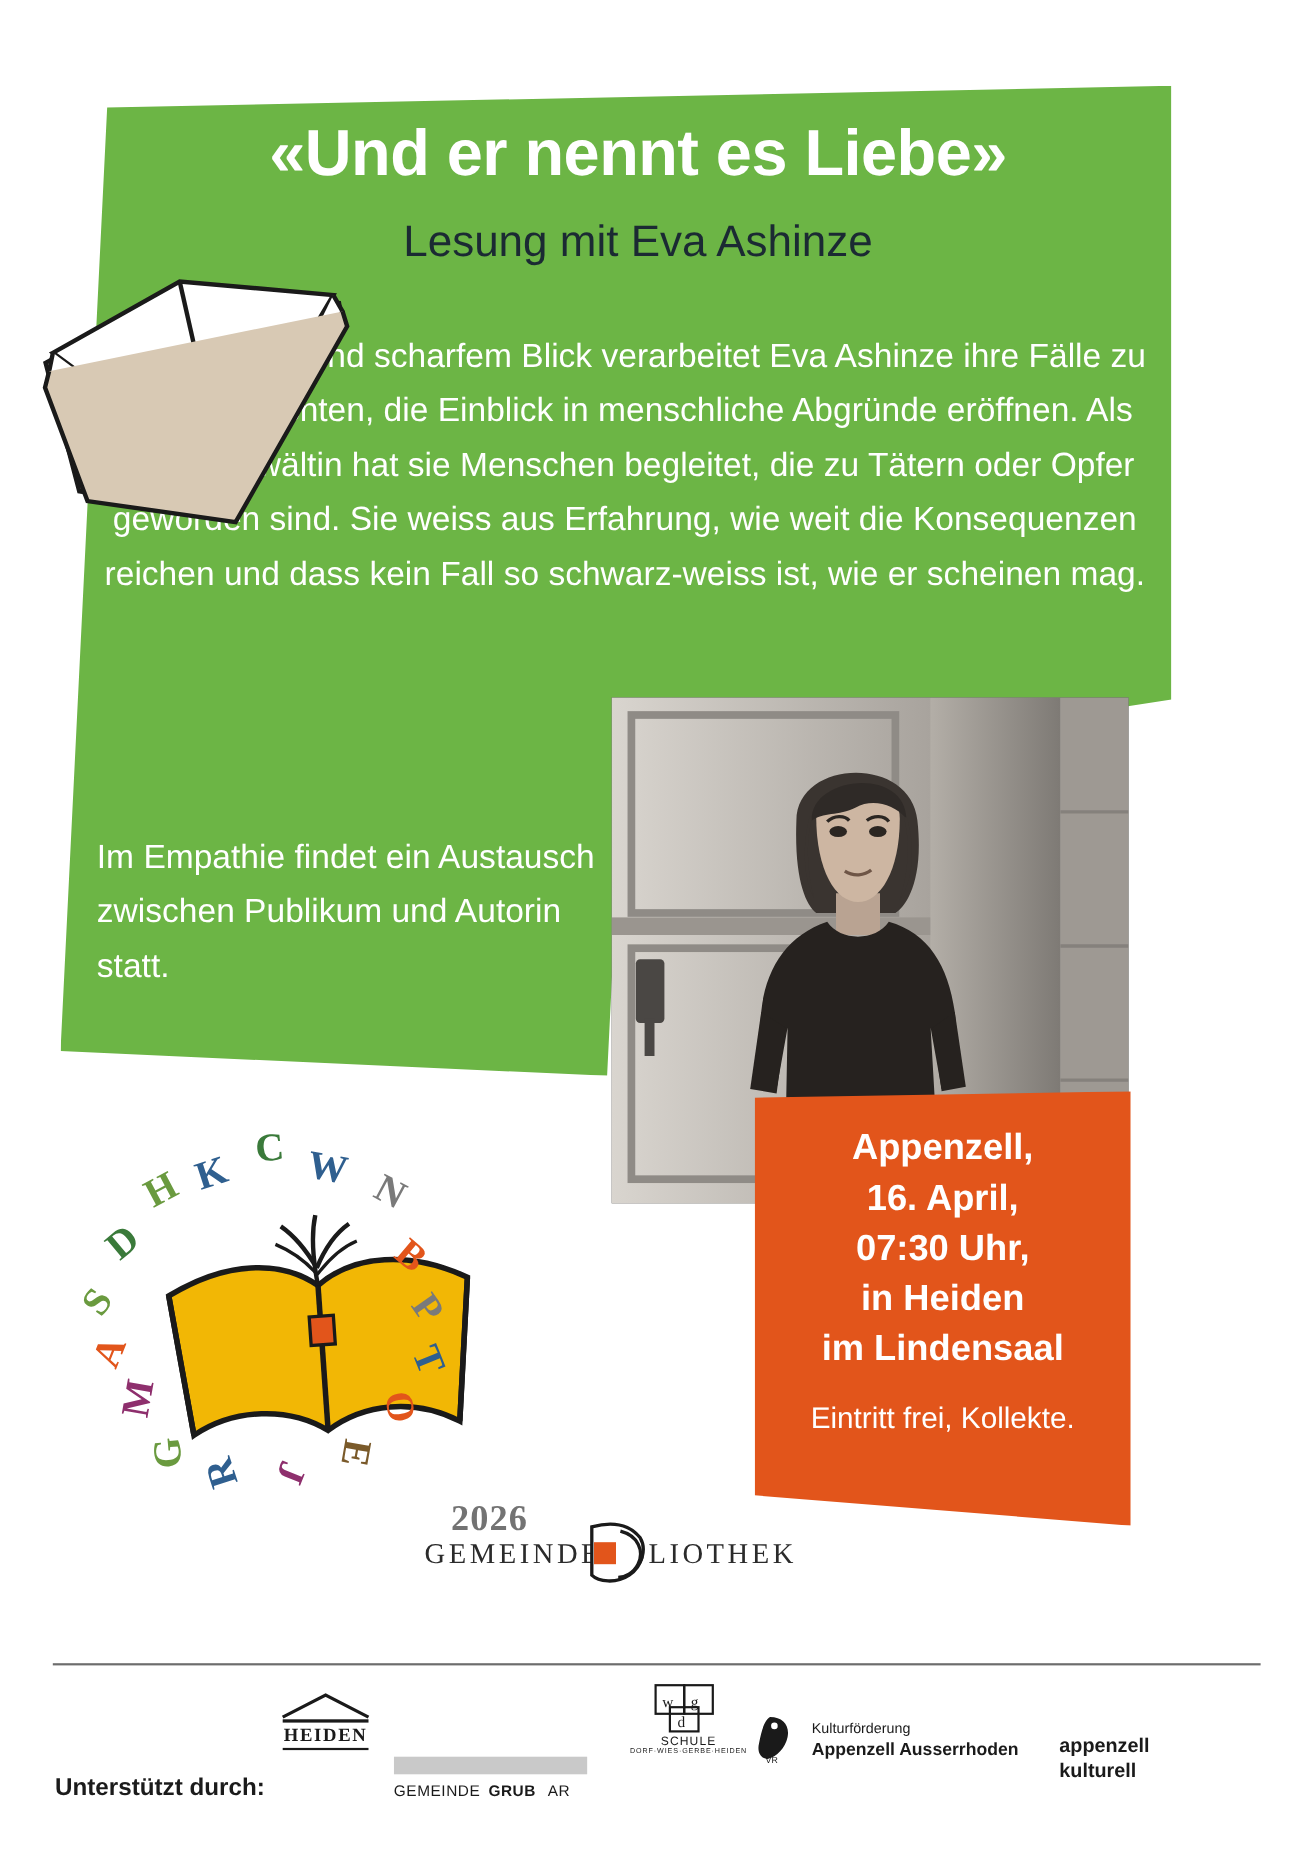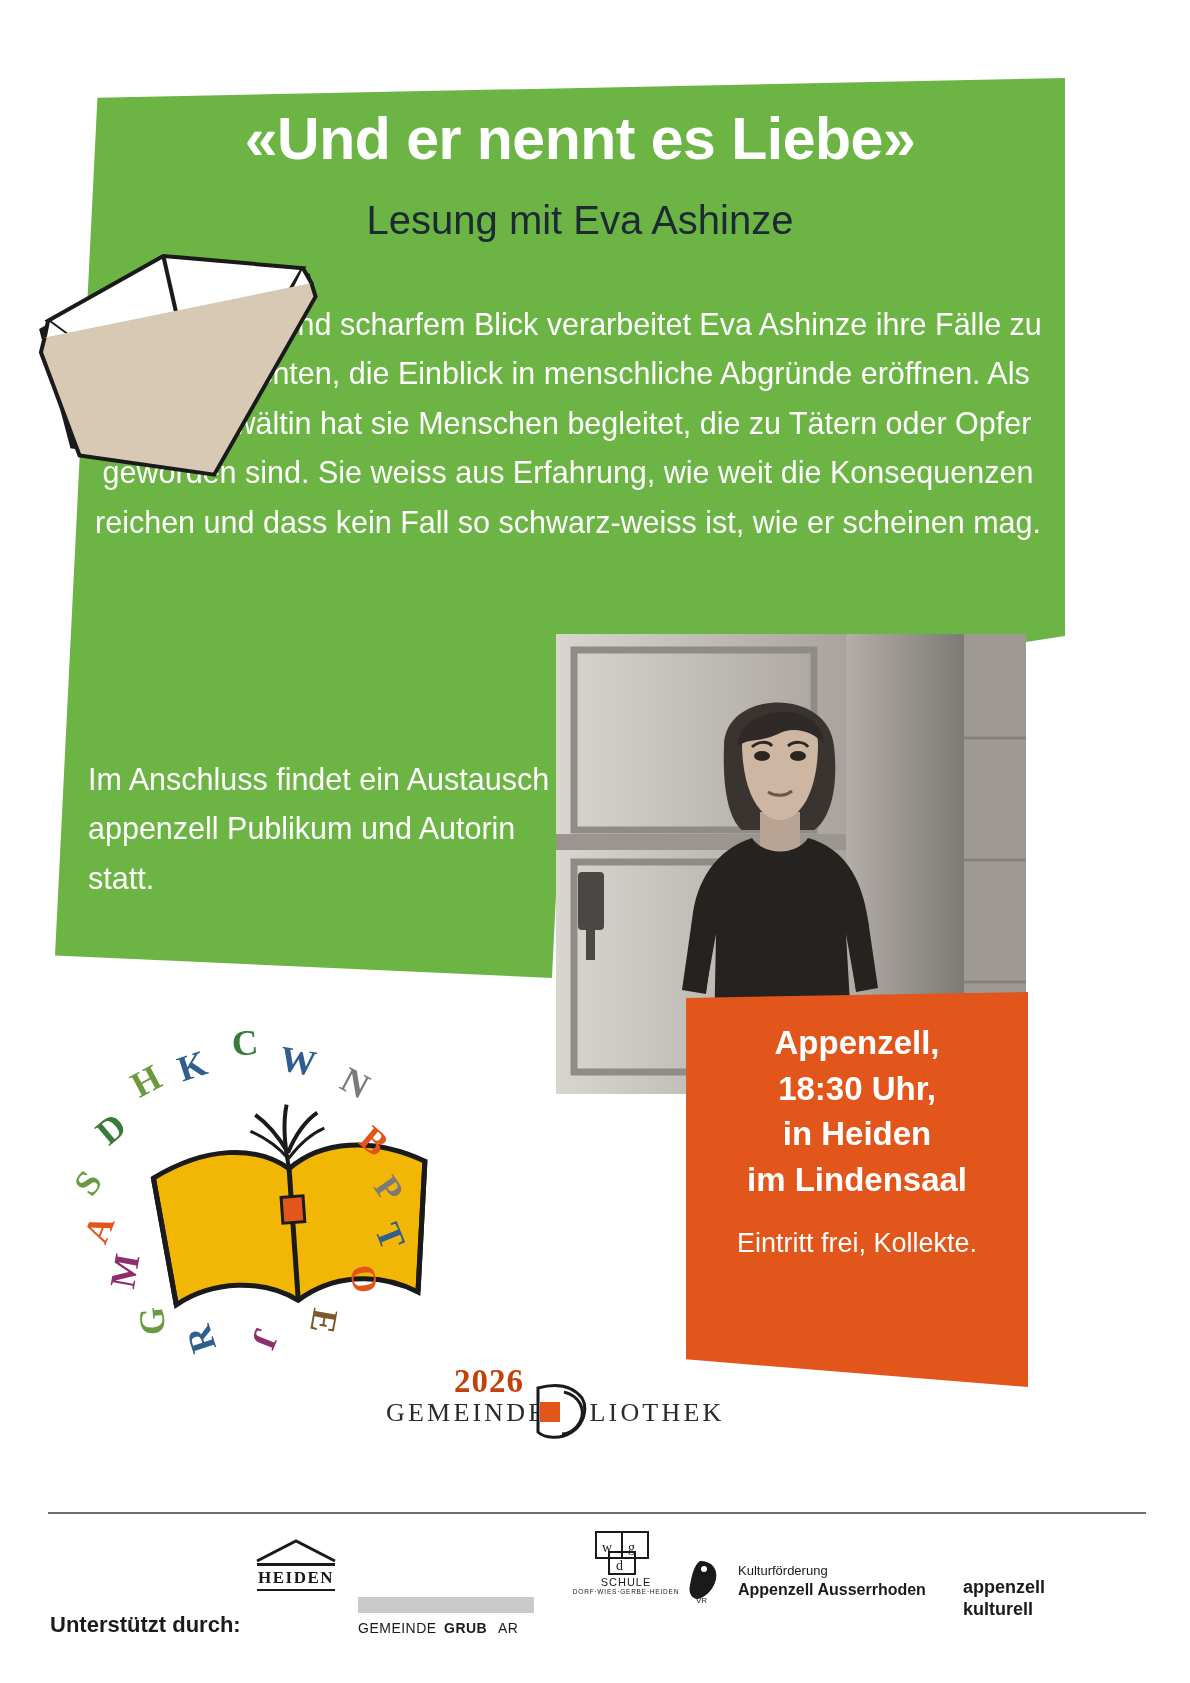--- a/index.html
+++ b/index.html
@@ -147,24 +147,23 @@
     transform-origin: 50% 50%;
   }
 
   .year-2026 {
     position: absolute;
     left: 410px;
     top: 1363px;
     font-family: "Liberation Serif", serif;
     font-weight: bold;
     font-size: 33px;
-    color: #c2410c;
+    color: #737373;
     letter-spacing: 1px;
     z-index: 6;
-    margin-left: 44px;
   }
   .biblio-word {
     position: absolute;
     left: 386px;
     top: 1398px;
     font-family: "Liberation Serif", serif;
     font-size: 26px;
     letter-spacing: 3.2px;
     color: #2b2b2b;
     z-index: 6;
@@ -219,21 +218,21 @@
       <path d="M160,66 L172,250" fill="none" stroke="#1a1a1a" stroke-width="4"></path>
       <path d="M36,112 L30,128 L44,236 L172,276 L172,250" fill="#ffffff" stroke="#1a1a1a" stroke-width="4"></path>
       <path d="M296,100 L302,116 L176,272 L172,276" fill="#ffffff" stroke="#1a1a1a" stroke-width="4"></path>
       <path d="M30,128 L24,142 L46,250 L176,290 L304,130 L302,116" fill="#d8c9b4" stroke="#1a1a1a" stroke-width="4"></path>
     </g>
   </svg>
 </div>
 
 <div class="body-text">
   <p class="para-1">Mit Empathie und scharfem Blick verarbeitet Eva Ashinze ihre Fälle zu Kurzgeschichten, die Einblick in menschliche Abgründe eröffnen. Als Rechtsanwältin hat sie Menschen begleitet, die zu Tätern oder Opfer geworden sind. Sie weiss aus Erfahrung, wie weit die Konsequenzen reichen und dass kein Fall so schwarz-weiss ist, wie er scheinen mag.</p>
-  <p class="para-2">Im Anschluss findet ein Austausch appenzell Publikum und Autorin statt.</p>
+  <p class="para-2">Im Empathie findet ein Austausch zwischen Publikum und Autorin statt.</p>
 </div>
 
 <div class="photo">
   <svg viewBox="0 0 470 460" width="470" height="460">
     <defs>
       <linearGradient id="wallg" x1="0" y1="0" x2="1" y2="0">
         <stop offset="0%" stop-color="#cfcac4"></stop>
         <stop offset="55%" stop-color="#b9b4ae"></stop>
         <stop offset="100%" stop-color="#8f8a85"></stop>
       </linearGradient>
@@ -287,21 +286,22 @@
 
       <path d="M136,286 L126,356 L150,360 L158,300 Z" fill="#26221f"></path>
       <path d="M312,286 L322,354 L300,358 L292,300 Z" fill="#26221f"></path>
     </g>
   </svg>
 </div>
 
 <div class="orange-panel"></div>
 <div class="orange-text">
   <div class="line">Appenzell,</div>
-  <div class="line">18:30 Uhr,</div>
+  <div class="line">16. April,</div>
+  <div class="line">07:30 Uhr,</div>
   <div class="line">in Heiden</div>
   <div class="line">im Lindensaal</div>
   <div class="free">Eintritt frei, Kollekte.</div>
 </div>
 
 <div class="logo-area">
   <svg viewBox="0 0 480 420" width="480" height="420" style="position:absolute;left:0;top:0;">
 
     <g transform="rotate(-4 240 210)">
       <path d="M96,168 C150,140 200,142 232,168 C266,142 318,142 368,170 L352,300 C312,276 266,278 232,300 C198,276 148,274 110,296 Z" fill="#f2b705" stroke="#1a1a1a" stroke-width="5"></path>

